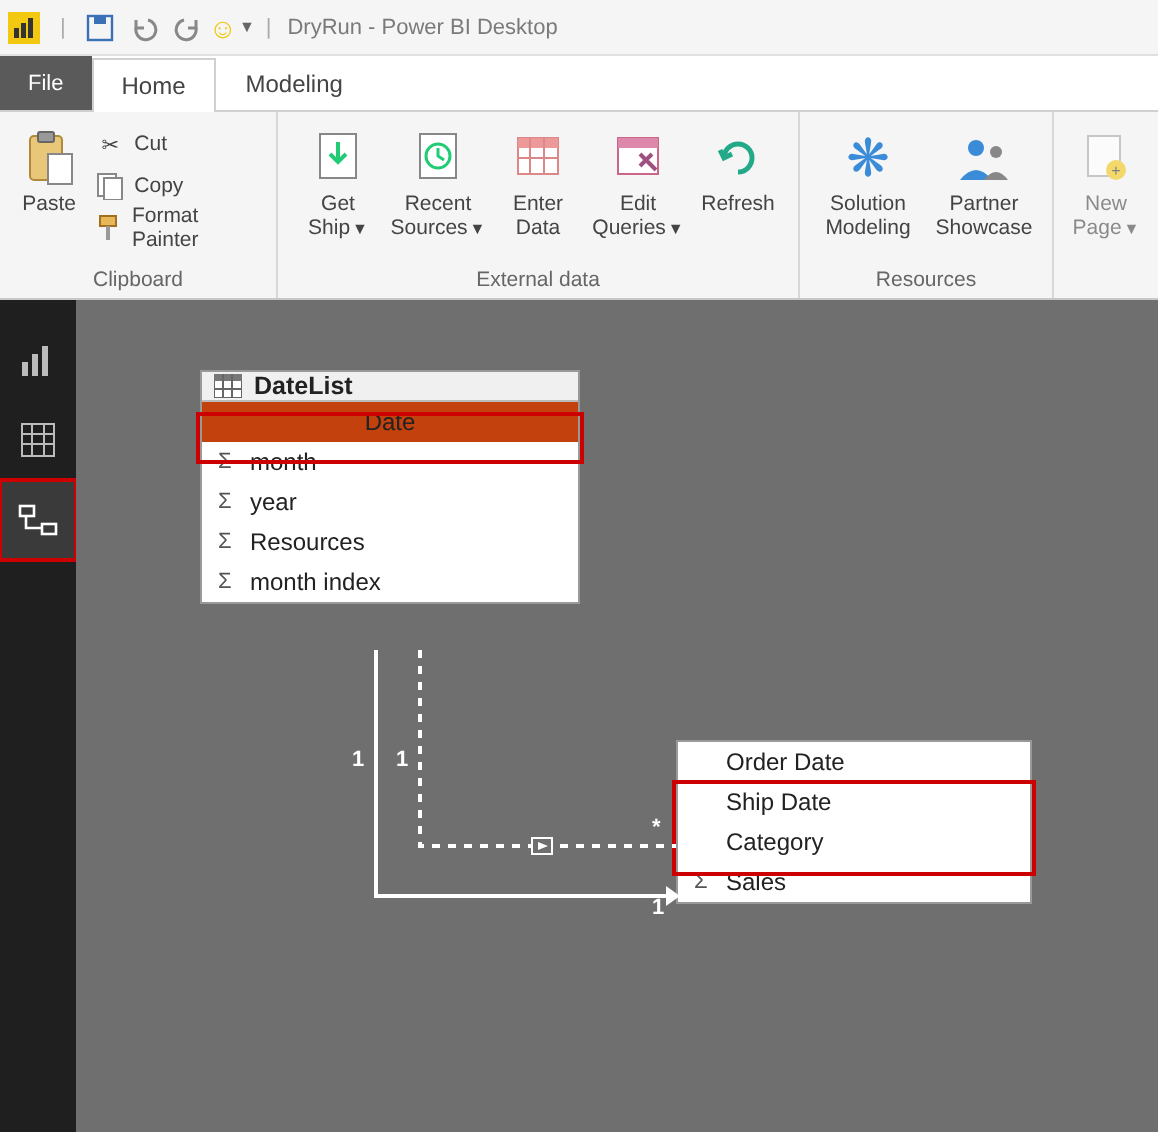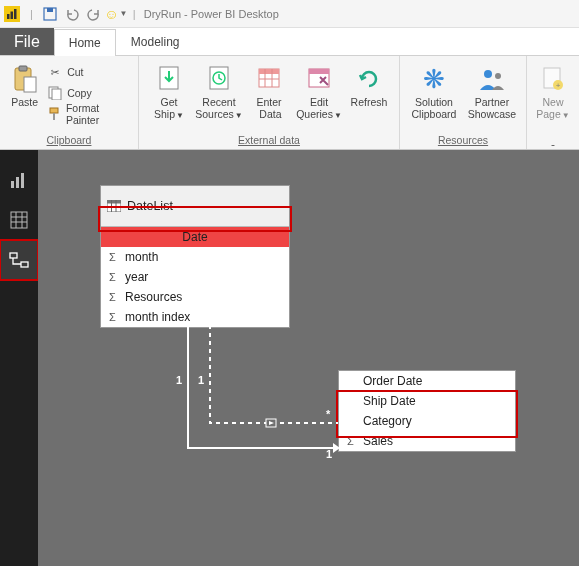--- a/index.html
+++ b/index.html
@@ -9,48 +9,48 @@
   .titlebar { height: 28px; background: #f5f5f5; border-bottom: 1px solid #e0e0e0; display: flex; align-items: center; padding: 0 4px; font-size: 11px; color: #666; }
   .titlebar .app-icon { width: 16px; height: 16px; background: #f2c811; margin-right: 6px; display:flex; align-items:center; justify-content:center;}
   .titlebar .app-icon svg { width:10px; height:10px;}
   .titlebar .qat { display: flex; align-items: center; gap: 4px; }
   .qat-btn { width: 18px; height: 22px; display:flex; align-items:center; justify-content:center; color:#5a5a5a;}
   .qat-sep { color:#aaa; margin: 0 4px;}
   .titlebar .title-text { margin-left: 4px; color:#7a7a7a;}
 
   
   .tabrow { height: 28px; background:#fff; display:flex; align-items:stretch; border-bottom:1px solid #d0d0d0;}
-  .tab-file { background:#5a5a5a; color:#fff; padding:0 14px; display:flex; align-items:center; font-size:16px;}
+  .tab-file { background:#5a5a5a; color:#fff; padding:0 14px; display:flex; align-items:center; font-size:11px;}
   .tab { padding:0 14px; display:flex; align-items:center; font-size:12px; color:#444; border:1px solid transparent; border-bottom:none;}
   .tab.active { border-color:#d0d0d0; background:#fff; position:relative; top:1px;}
   
   
   .ribbon { height: 94px; background:#f5f5f5; border-bottom:1px solid #c8c8c8; display:flex; }
   .rgroup { border-right:1px solid #d8d8d8; padding:4px 6px 0 6px; display:flex; flex-direction:column; justify-content:space-between;}
-  .rgroup-label { text-align:center; font-size:10.5px; color:#666; padding:2px 0 3px 0;text-decoration:underline;}
+  .rgroup-label { text-align:center; font-size:10.5px; color:#666; padding:2px 0 3px 0;}
   .rbtns { display:flex; align-items:flex-start; gap:2px;}
   .bigbtn { width:48px; display:flex; flex-direction:column; align-items:center; padding-top:4px; gap:2px;}
   .bigbtn .ic { width:32px; height:30px; display:flex; align-items:center; justify-content:center;}
   .bigbtn .lbl { font-size:10.5px; color:#444; text-align:center; line-height:1.15;}
   .smallstack { display:flex; flex-direction:column; gap:1px; padding-top:2px;}
   .smallbtn { display:flex; align-items:center; gap:4px; font-size:10.5px; color:#444; height:20px; padding:0 2px;}
   .smallbtn .ic { width:16px; display:flex; justify-content:center;}
 
   
   .workarea { display:flex; height: calc(566px - 28px - 28px - 94px); }
   .leftbar { width:38px; background:#1f1f1f; display:flex; flex-direction:column; align-items:center; padding-top:10px; gap:0;}
   .leftbar .navbtn { width:38px; height:40px; display:flex; align-items:center; justify-content:center; color:#bbb;}
   .leftbar .navbtn.sel { background:#3a3a3a; color:#fff; outline:2px solid #c00; outline-offset:-1px;}
   .canvas { flex:1; background:#6f6f6f; position:relative; }
 
   
   .tbox { position:absolute; background:#fff; border:1px solid #999; }
-  .tbox .thdr { background:#f0f0f0; border-bottom:1px solid #bbb; padding:13px 6px; display:flex; align-items:center; gap:6px; font-weight:400; font-size:12.5px; color:#222;}
+  .tbox .thdr { background:#f0f0f0; border-bottom:1px solid #bbb; padding:0 6px; display:flex; align-items:center; gap:6px; font-weight:700; font-size:12.5px; color:#222;}
   .tbox .row { padding:3px 8px 3px 24px; font-size:12px; color:#222; display:flex; align-items:center; gap:6px; position:relative;}
-  .tbox .row.sel { background:#ef4444;}
+  .tbox .row.sel { background:#c2410c;}
   .tbox .row .sigma { position:absolute; left:8px; color:#555; font-size:11px;}
   .redbox { position:absolute; border:2px solid #c00; pointer-events:none;}
 
   .rel-label { position:absolute; color:#fff; font-size:11px; font-weight:700;}
   svg.connector { position:absolute; overflow:visible; }
 
   .drop { font-size:8px; vertical-align:middle; margin-left:1px;}
 </style>
 </head>
 <body>
@@ -163,21 +163,21 @@
       <div class="bigbtn">
           <div class="ic">
             <svg width="26" height="28" viewBox="0 0 26 28">
               <rect x="3" y="4" width="20" height="18" fill="#fff" stroke="#d88"></rect>
               <rect x="3" y="4" width="20" height="5" fill="#e99"></rect>
               <line x1="9" y1="4" x2="9" y2="22" stroke="#d88"></line>
               <line x1="16" y1="4" x2="16" y2="22" stroke="#d88"></line>
               <line x1="3" y1="14" x2="23" y2="14" stroke="#d88"></line>
             </svg>
           </div>
-          <div class="lbl" style="white-space:pre-line;text-align:right;">Enter
+          <div class="lbl" style="white-space:pre-line;">Enter
 Data</div>
         </div>
       <div class="bigbtn">
           <div class="ic">
             <svg width="26" height="28" viewBox="0 0 26 28">
               <rect x="3" y="4" width="20" height="18" fill="#fff" stroke="#c68"></rect>
               <rect x="3" y="4" width="20" height="5" fill="#d8a"></rect>
               <path d="M14 12 L22 20 M20 12 L14 18" stroke="#a05080" stroke-width="2"></path>
             </svg>
           </div>
@@ -195,21 +195,21 @@
         </div>
     </div>
     <div class="rgroup-label">External data</div>
   </div>
 
   <div class="rgroup">
     <div class="rbtns">
       <div class="bigbtn" style="width:56px;">
           <div class="ic" style="color:#3a8bd8; font-size:26px;">❋</div>
           <div class="lbl" style="white-space:pre-line;">Solution
-Clipboard</div>
+Modeling</div>
         </div>
       <div class="bigbtn" style="width:56px;">
           <div class="ic">
             <svg width="28" height="26" viewBox="0 0 28 26">
               <circle cx="10" cy="8" r="4" fill="#3a8bd8"></circle>
               <circle cx="20" cy="10" r="3" fill="#888"></circle>
               <path d="M2 24 Q10 14 18 24" fill="#3a8bd8"></path>
               <path d="M14 24 Q20 16 26 24" fill="#888"></path>
             </svg>
           </div>

